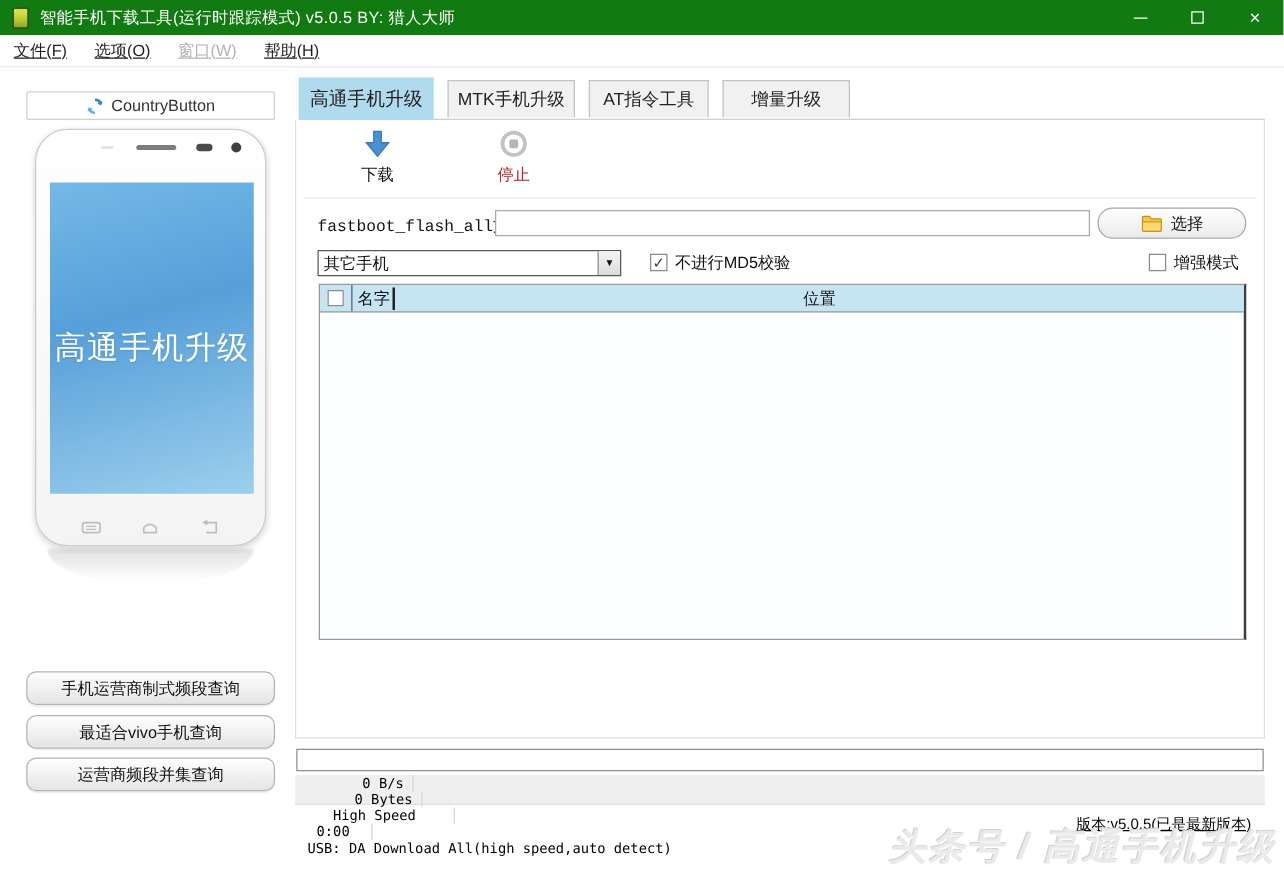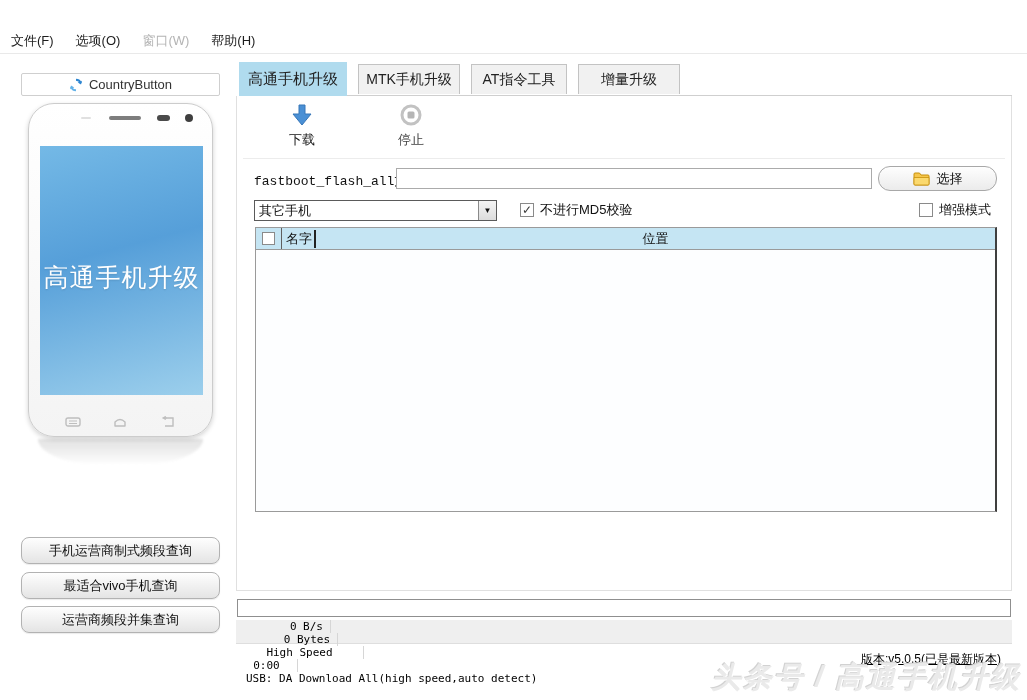--- a/index.html
+++ b/index.html
@@ -10,21 +10,21 @@
   .titlebar { position:absolute; left:0; top:0; width:1027px; height:28px; background:#117a11; display:flex; align-items:center; }
   .app-icon { width:13px; height:17px; margin-left:10px; border-radius:2px; background:linear-gradient(180deg,#d8e049 15%,#b8c832 60%,#8da31f); border:1px solid #2e4a0e; }
   .title-text { color:#fff; font-size:13px; margin-left:9px; letter-spacing:.3px; }
   .win-controls { position:absolute; right:0; top:0; height:28px; display:flex; }
   .win-btn { width:46px; height:28px; display:flex; align-items:center; justify-content:center; color:#fff; font-size:15px; cursor:default; }
   .glyph-min { width:11px; height:1px; background:#fff; display:block; }
   .glyph-max { width:10px; height:10px; border:1px solid #fff; display:block; }
 
   
   .menubar { position:absolute; left:0; top:28px; width:1027px; height:26px; background:#fff; display:flex; align-items:center; border-bottom:1px solid #e9e9e9; }
-  .menu-item { font-size:13px; color:#1d1d1d; padding:20px 11px; }
+  .menu-item { font-size:13px; color:#1d1d1d; padding:20px 11px;text-decoration:underline; }
   .menu-item.disabled { color:#b4b4b4; }
 
   
   .left-panel { position:absolute; left:0; top:54px; width:236px; height:646px; background:#fff; }
   .country-btn { position:absolute; left:21px; top:19px; width:199px; height:23px; background:#fff; border:1px solid #cfcfcf; border-radius:2px; display:flex; align-items:center; justify-content:center; gap:6px; font-size:13px; color:#333; }
   .sync-icon { width:14px; height:14px; flex:0 0 auto; }
 
   .phone { position:absolute; left:28px; top:49px; width:185px; height:334px; background:linear-gradient(180deg,#ffffff,#f4f4f4); border:1px solid #cccccc; border-radius:26px; box-shadow:0 2px 5px rgba(0,0,0,.18); }
   .phone-dash { position:absolute; left:52px; top:13px; width:10px; height:2px; background:#e0e0e0; border-radius:1px; }
   .phone-speaker { position:absolute; left:80px; top:12px; width:32px; height:4px; background:#7d7d7d; border-radius:2px; }
@@ -42,21 +42,21 @@
   
   .tab { position:absolute; height:30px; top:64px; background:#f1f1f1; border:1px solid #c3c3c3; border-bottom:none; display:flex; align-items:center; justify-content:center; font-size:14px; color:#222; }
   .tab.active { top:62px; height:34px; background:#b0dbee; border:none; font-size:15px; }
   .tab1 { left:239px; width:108px; } .tab2 { left:358px; width:102px; } .tab3 { left:471px; width:96px; } .tab4 { left:578px; width:102px; }
   .tab-underline { position:absolute; left:347px; top:95px; width:665px; height:1px; background:#cfcfcf; }
 
   
   .content { position:absolute; left:236px; top:96px; width:776px; height:495px; background:#fff; border:1px solid #e0e0e0; border-top:none; }
   .toolbtn { position:absolute; top:8px; width:44px; height:48px; display:flex; flex-direction:column; align-items:center; gap:3px; }
   .toolbtn .lbl { font-size:13px; color:#111; }
-  .toolbtn.disabled .lbl { color:#404040; }
+  .toolbtn.disabled .lbl { color:#b91c1c; }
   .tb-download { left:43px; } .tb-stop { left:152px; }
   .toolbar-sep { position:absolute; left:6px; top:62px; width:762px; height:1px; background:#ececec; }
 
   .file-label { position:absolute; left:17px; top:76px; font-family:"Liberation Mono",monospace; font-size:13px; color:#111; }
   .file-input { position:absolute; left:159px; top:72px; width:476px; height:21px; border:1px solid #ababab; background:#fff; font-size:13px; padding:0 4px; font-family:"Liberation Sans",sans-serif; }
   .select-btn { position:absolute; left:641px; top:70px; width:119px; height:25px; border:1px solid #a8a8a8; border-radius:12px; background:linear-gradient(180deg,#fefefe,#ebebeb); display:flex; align-items:center; justify-content:center; gap:7px; font-size:13px; color:#111; }
 
   .combo { position:absolute; left:17px; top:104px; width:243px; height:21px; border:1px solid #5a5a5a; background:#fff; display:flex; align-items:center; }
   .combo-text { flex:1; font-size:13px; color:#111; padding-left:4px; }
   .combo-btn { width:18px; height:100%; background:linear-gradient(180deg,#f4f4f4,#dcdcdc); border-left:1px solid #8a8a8a; display:flex; align-items:center; justify-content:center; font-size:8px; color:#111; }
@@ -88,20 +88,35 @@
   .sb-6 { flex:1; border-right:none; padding-left:10px; }
 
   .version-link { position:absolute; right:26px; top:651px; font-size:12px; color:#000; text-decoration:underline; }
   .watermark { position:absolute; right:6px; top:658px; font-size:29px; font-weight:bold; font-style:italic; color:#eaeaea; text-shadow:1px 1px 0 #ffffff,-1px -1px 0 #d2d2d2; letter-spacing:2px; white-space:nowrap; }
 </style>
 </head>
 <body>
 
 <div id="app">
 
+  <div class="titlebar">
+    <div class="app-icon"></div>
+    <div class="title-text">智能手机下载工具(运行时跟踪模式) v5.0.5 BY: 猎人大师</div>
+    <div class="win-controls">
+      <div class="win-btn">
+          <span class="glyph-min"></span>
+        </div>
+      <div class="win-btn">
+          <span class="glyph-max"></span>
+        </div>
+      <div class="win-btn">
+          <span>×</span>
+        </div>
+    </div>
+  </div>
 
   <div class="menubar">
     <div class="menu-item">文件(F)</div>
     <div class="menu-item">选项(O)</div>
     <div class="menu-item disabled">窗口(W)</div>
     <div class="menu-item">帮助(H)</div>
   </div>
 
   <div class="left-panel">
     <div class="country-btn">

